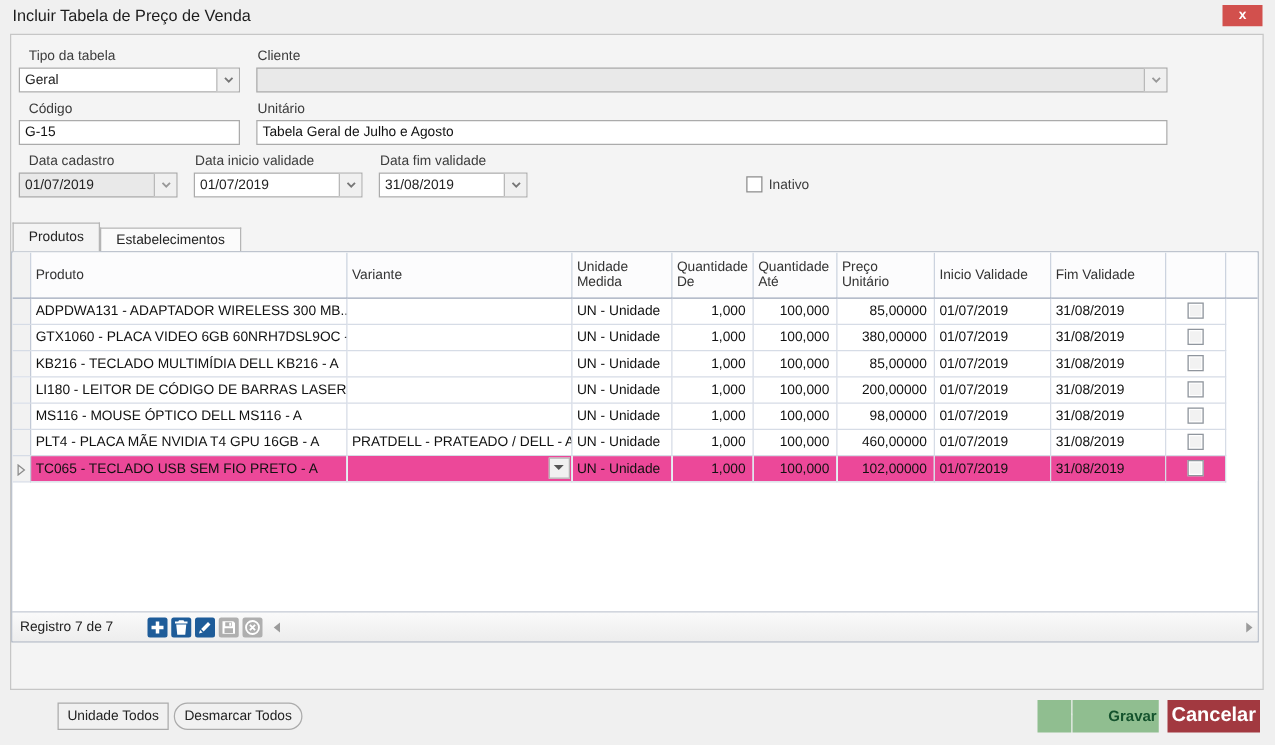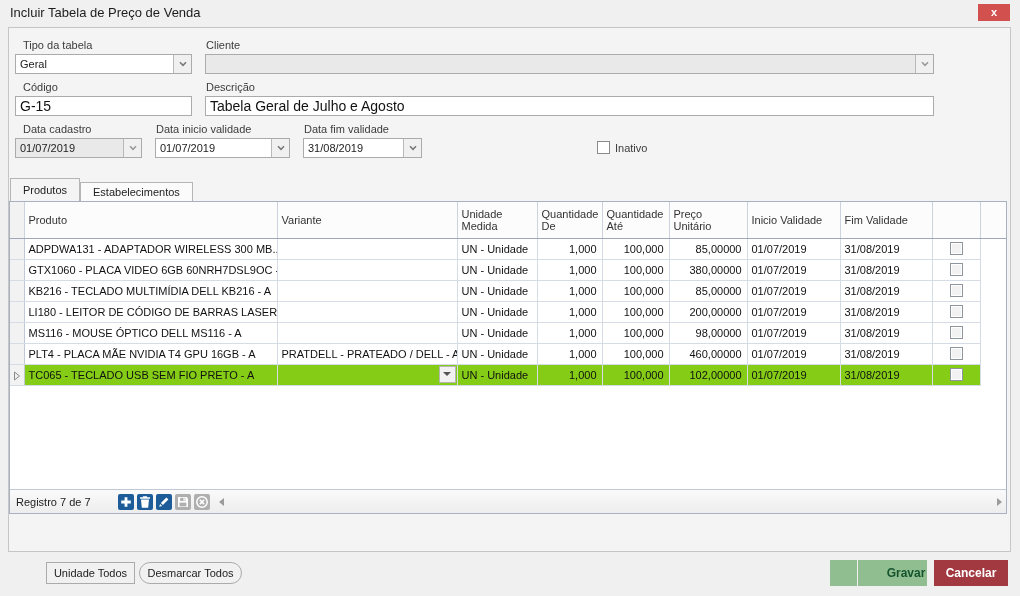--- a/index.html
+++ b/index.html
@@ -19,21 +19,21 @@
     background:#d2504d; border:none; color:#fff; font-weight:bold; font-size:11px;
     line-height:15px; cursor:pointer; font-family:inherit;
   }
   .panel {
     position:absolute; left:8px; top:27px; width:1003px; height:525px;
     background:#f4f4f4; border:1px solid #c6c6c6;
   }
   .lbl { position:absolute; color:#3c3c3c; white-space:nowrap; }
   .tb {
     position:absolute; height:20px; border:1px solid #ababab; background:#fff;
-    font-family:inherit; font-size:14px; padding:0 4px; color:#111;
+    font-family:inherit; font-size:11px; padding:0 4px; color:#111;
   }
   .combo {
     position:absolute; height:20px; border:1px solid #ababab; background:#fff;
     display:flex; align-items:center;
   }
   .combo.disabled { background:#e9e9e9; }
   .combo-val { flex:1; padding:0 4px; overflow:hidden; white-space:nowrap; }
   .combo-btn {
     width:18px; height:100%; background:#f0f0f0; border-left:1px solid #b9b9b9;
     display:flex; align-items:center; justify-content:center; cursor:pointer;
@@ -67,21 +67,21 @@
   th.sel { background:#f2f2f2; width:14px; padding:0; cursor:default; }
   th.filler { cursor:default; }
   td {
     padding:0 4px; border-right:1px solid #d6dce6; border-bottom:1px solid #d6dce6;
     height:21px; white-space:nowrap; overflow:hidden; color:#111; background:#fff;
   }
   td.sel { background:#f2f2f2; border-right:1px solid #c2c9d6; padding:0; text-align:center; }
   td.num { text-align:right; padding-right:5px; }
   td.chk { text-align:center; padding:0; }
   td.filler { border:none; background:#fff; }
-  tr.selected td { background:#84cc16; }
+  tr.selected td { background:#ec4899; }
   tr.selected td.sel { background:#f2f2f2; }
   tr.selected td.filler { background:#fff; }
   .grid-cb {
     display:inline-block; width:13px; height:13px; background:#f2f2f2;
     border:1px solid #8f959d; box-shadow:inset 0 0 0 1px #fff; vertical-align:middle; cursor:pointer;
   }
   .cell-rel { position:relative; }
   .dd-btn {
     position:absolute; right:1px; top:1px; width:17px; height:17px; background:#f1f1f1;
     border:1px solid #b5b5b5; display:flex; align-items:center; justify-content:center; cursor:pointer;
@@ -110,21 +110,21 @@
   .btn-flat {
     position:absolute; height:22px; background:#f1f1f1; border:1px solid #ababab;
     font-family:inherit; font-size:11px; color:#222; cursor:pointer;
   }
   .btn-green {
     position:absolute; height:26px; background:#90be90; border:none; color:#14532d;
     font-weight:bold; font-size:12px; font-family:inherit; cursor:pointer;padding-left:27px;
   }
   .btn-red {
     position:absolute; height:26px; background:#a23940; border:none; color:#fff;
-    font-weight:bold; font-size:12px; font-family:inherit; cursor:pointer;
+    font-weight:bold; font-size:16px; font-family:inherit; cursor:pointer;
   }
   .caret-down { display:inline-block; width:0; height:0; border-left:5px solid transparent; border-right:5px solid transparent; border-top:6px solid #fff; }
   .sel-triangle { display:inline-block; margin-top:5px; }
 </style>
 </head>
 <body>
 
 <div class="titlebar">
   <span class="title">Incluir Tabela de Preço de Venda</span>
   <button class="close"><span>x</span></button>
@@ -148,21 +148,21 @@
     <span class="combo-btn">
         <svg width="12" height="12" viewBox="0 0 14 14">
           <path d="M3.5 5l3.5 3.5L10.5 5" stroke="#999" stroke-width="1.8" fill="none"></path>
         </svg>
       </span>
   </div>
 
   <span class="lbl" style="left:14px; top:53px;">Código</span>
   <input class="tb" style="left: 6px; top: 68px; width: 177px;" value="G-15">
 
-  <span class="lbl" style="left:197px; top:53px;">Descrição</span>
+  <span class="lbl" style="left:197px; top:53px;">Unitário</span>
   <input class="tb" style="left: 196px; top: 68px; width: 729px;" value="Tabela Geral de Julho e Agosto">
 
   <span class="lbl" style="left:14px; top:95px;">Data cadastro</span>
   <div class="combo disabled" style="left:6px; top:110px; width:127px;">
     <span class="combo-val">01/07/2019</span>
     <span class="combo-btn">
         <svg width="12" height="12" viewBox="0 0 14 14">
           <path d="M3.5 5l3.5 3.5L10.5 5" stroke="#999" stroke-width="1.8" fill="none"></path>
         </svg>
       </span>

